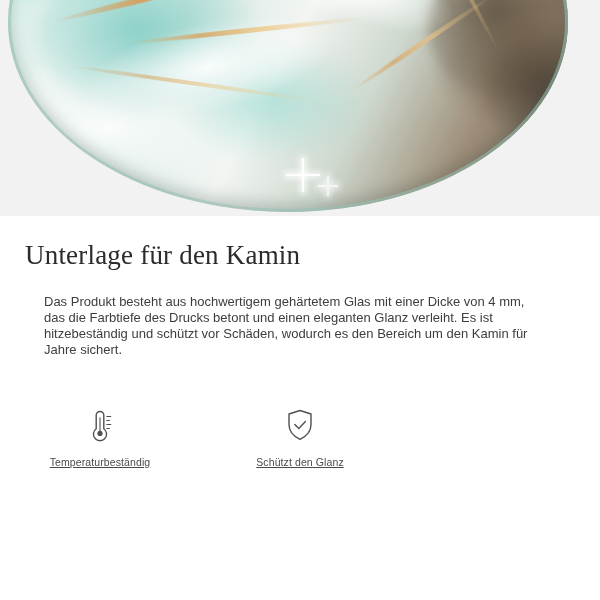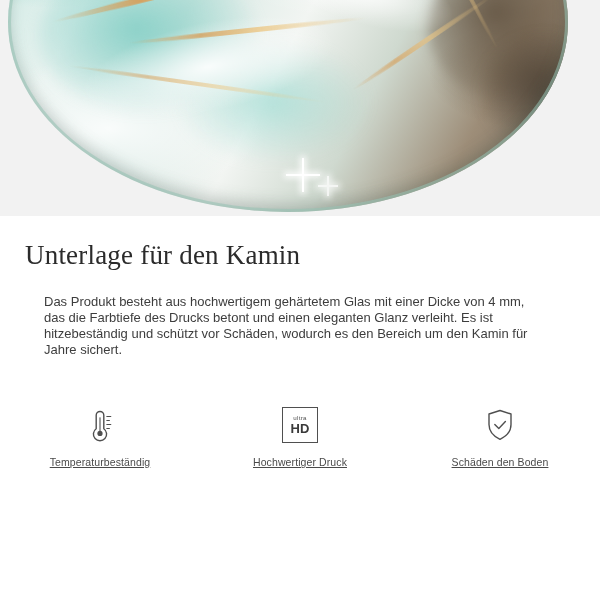--- a/index.html
+++ b/index.html
@@ -251,37 +251,28 @@
         <svg width="44" height="44" viewBox="0 0 44 44" aria-hidden="true">
           <path class="stroke" d="M22 8.5c-2.1 0-3.8 1.7-3.8 3.8v13.4a6.6 6.6 0 1 0 7.6 0V12.3c0-2.1-1.7-3.8-3.8-3.8z"></path>
           <circle cx="22" cy="30.4" r="2.6" fill="#4f4f4f"></circle>
           <path class="thin" d="M22 28V14.8"></path>
           <path class="thin" d="M28.8 13.5h4M28.8 17.5h2.6M28.8 21.5h4M28.8 25.5h2.6"></path>
         </svg>
       </span>
       <span class="caption">Temperaturbeständig</span>
     </div>
 
-    <div class="feature">
-      <span class="glyph">
-        <span class="hd-box">
-          <span class="ultra">ultra</span>
-          <span class="hd">HD</span>
-        </span>
-      </span>
-      <span class="caption">Hochwertiger Druck</span>
-    </div>
 
     <div class="feature">
       <span class="glyph">
         <svg width="44" height="44" viewBox="0 0 44 44" aria-hidden="true">
           <path class="stroke" d="M22 7.5 33 11v10.5c0 7.2-4.6 11.8-11 14.8-6.4-3-11-7.6-11-14.8V11l11-3.5z"></path>
           <path class="stroke" d="m16.8 21.5 4 4 6.6-7"></path>
         </svg>
       </span>
-      <span class="caption">Schäden den Boden</span>
+      <span class="caption">Schützt den Glanz</span>
     </div>
 
 
 
 
   </div>
 </div>
 
 </body></html>

